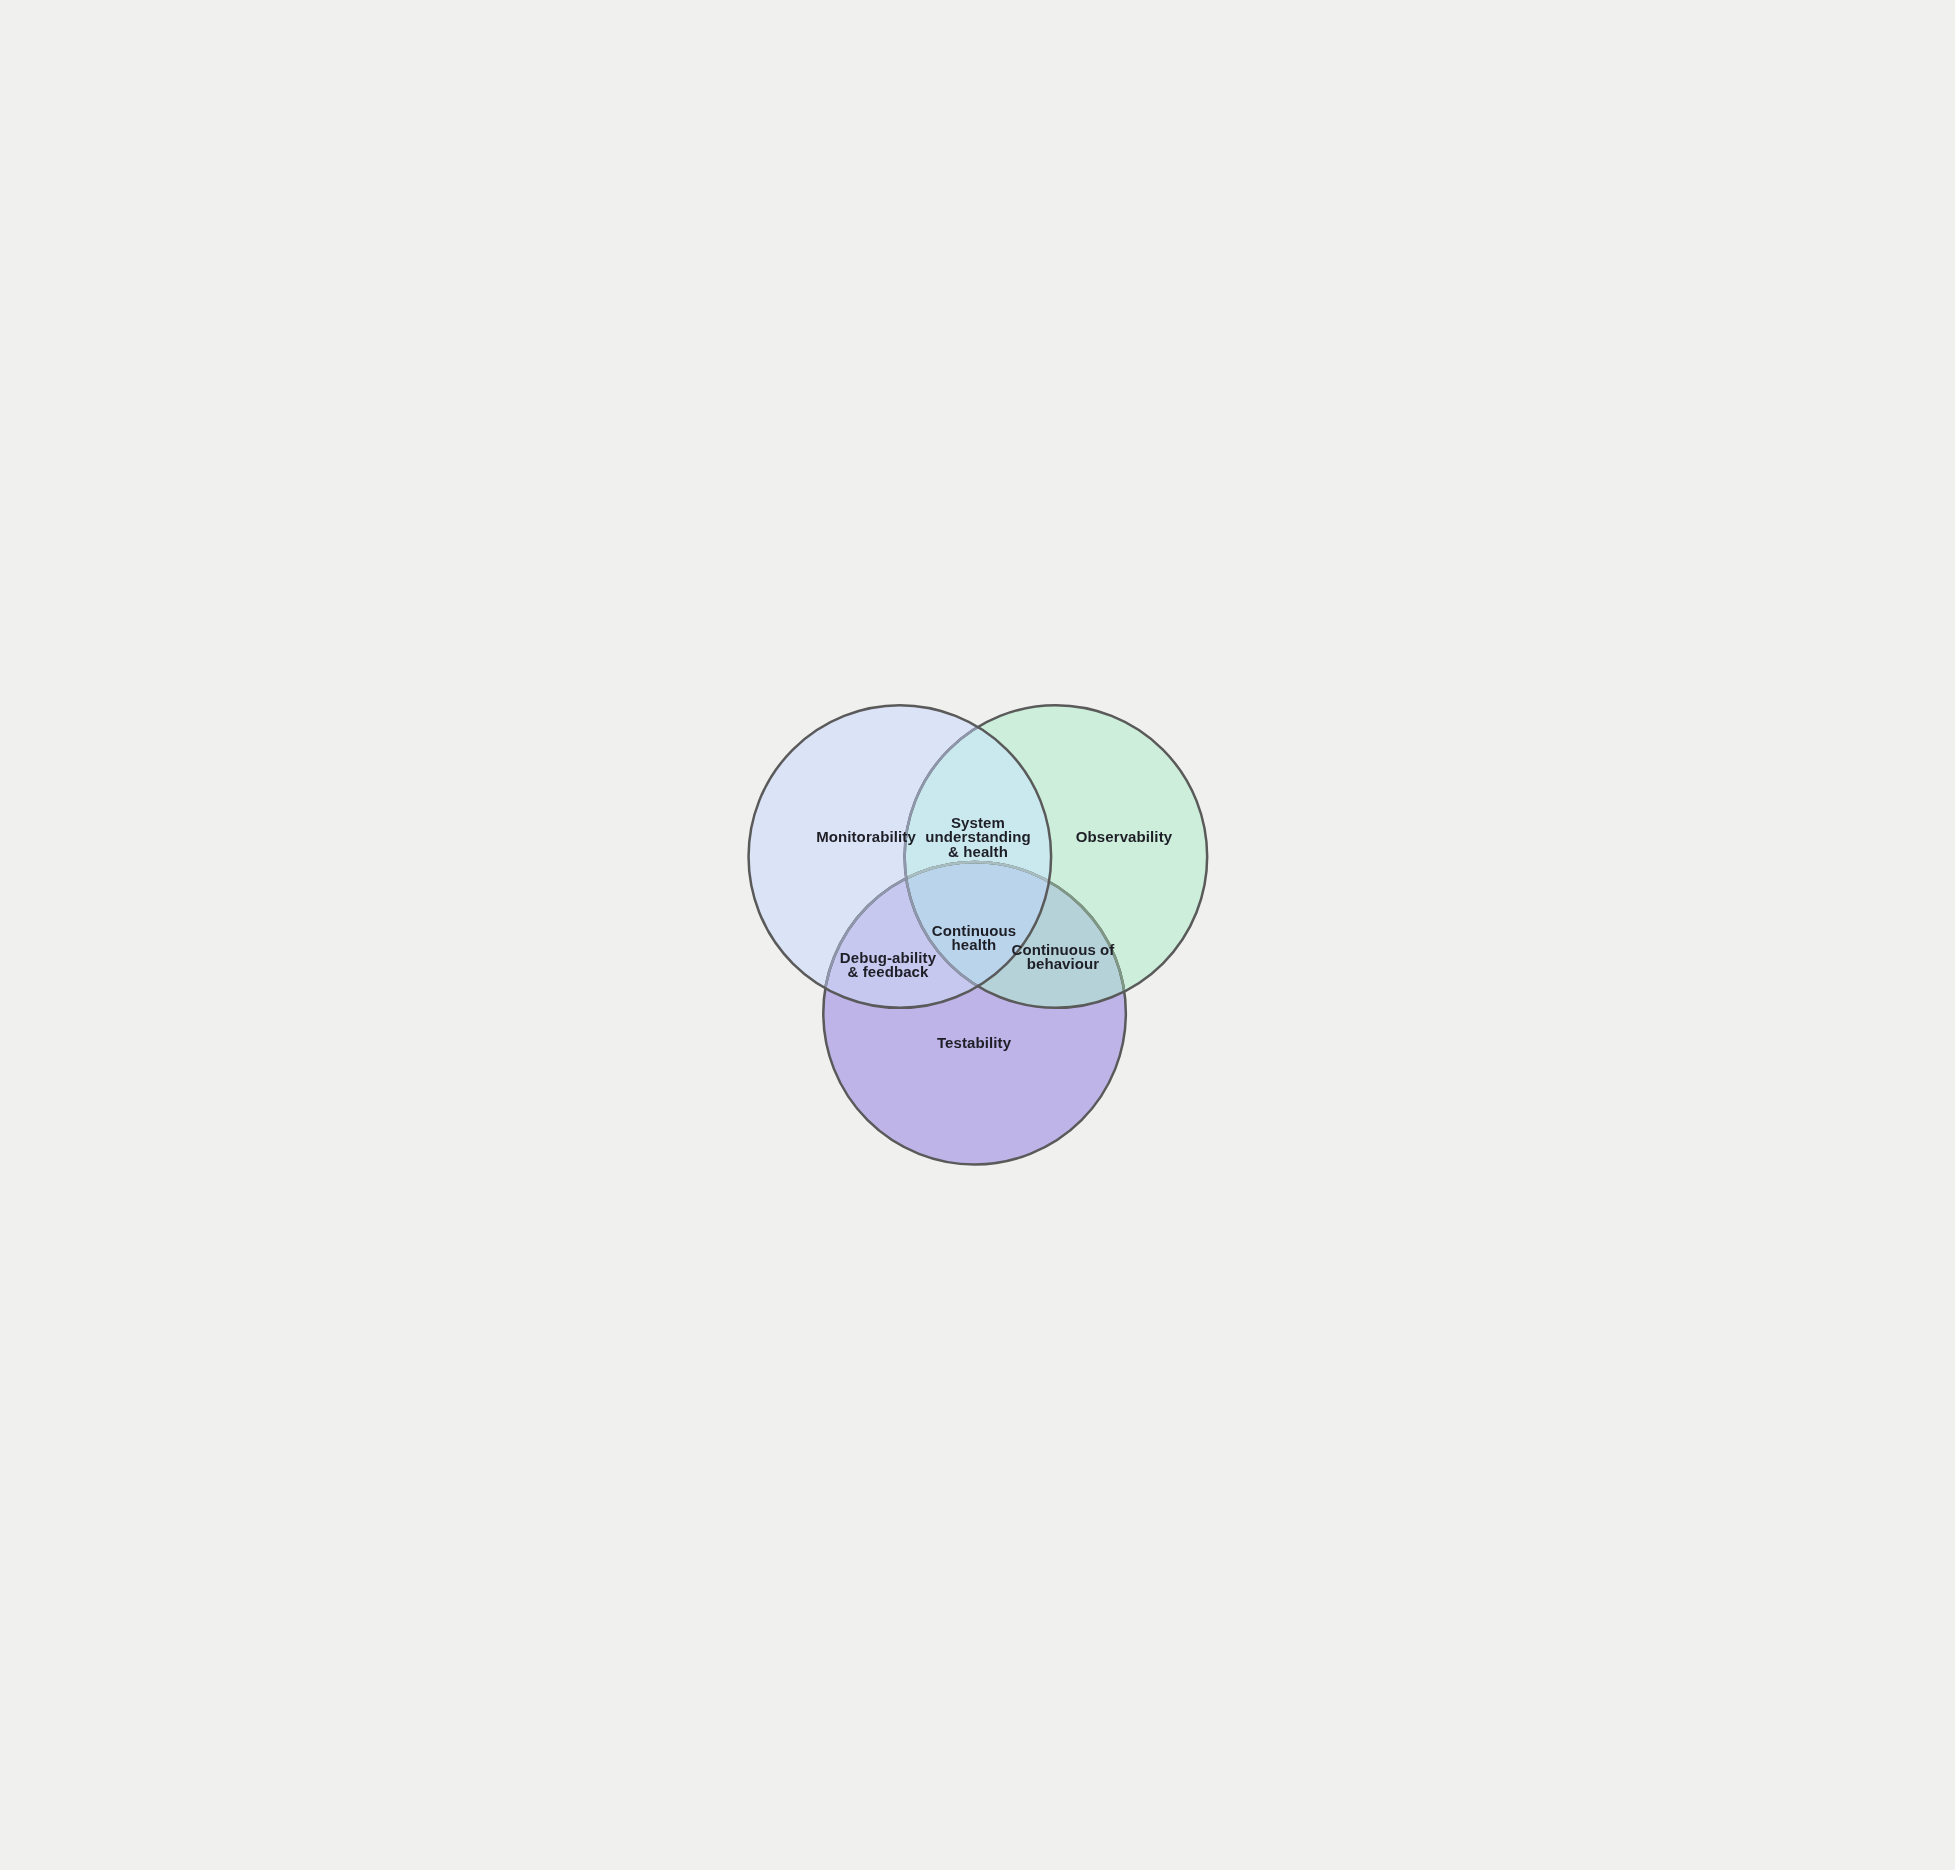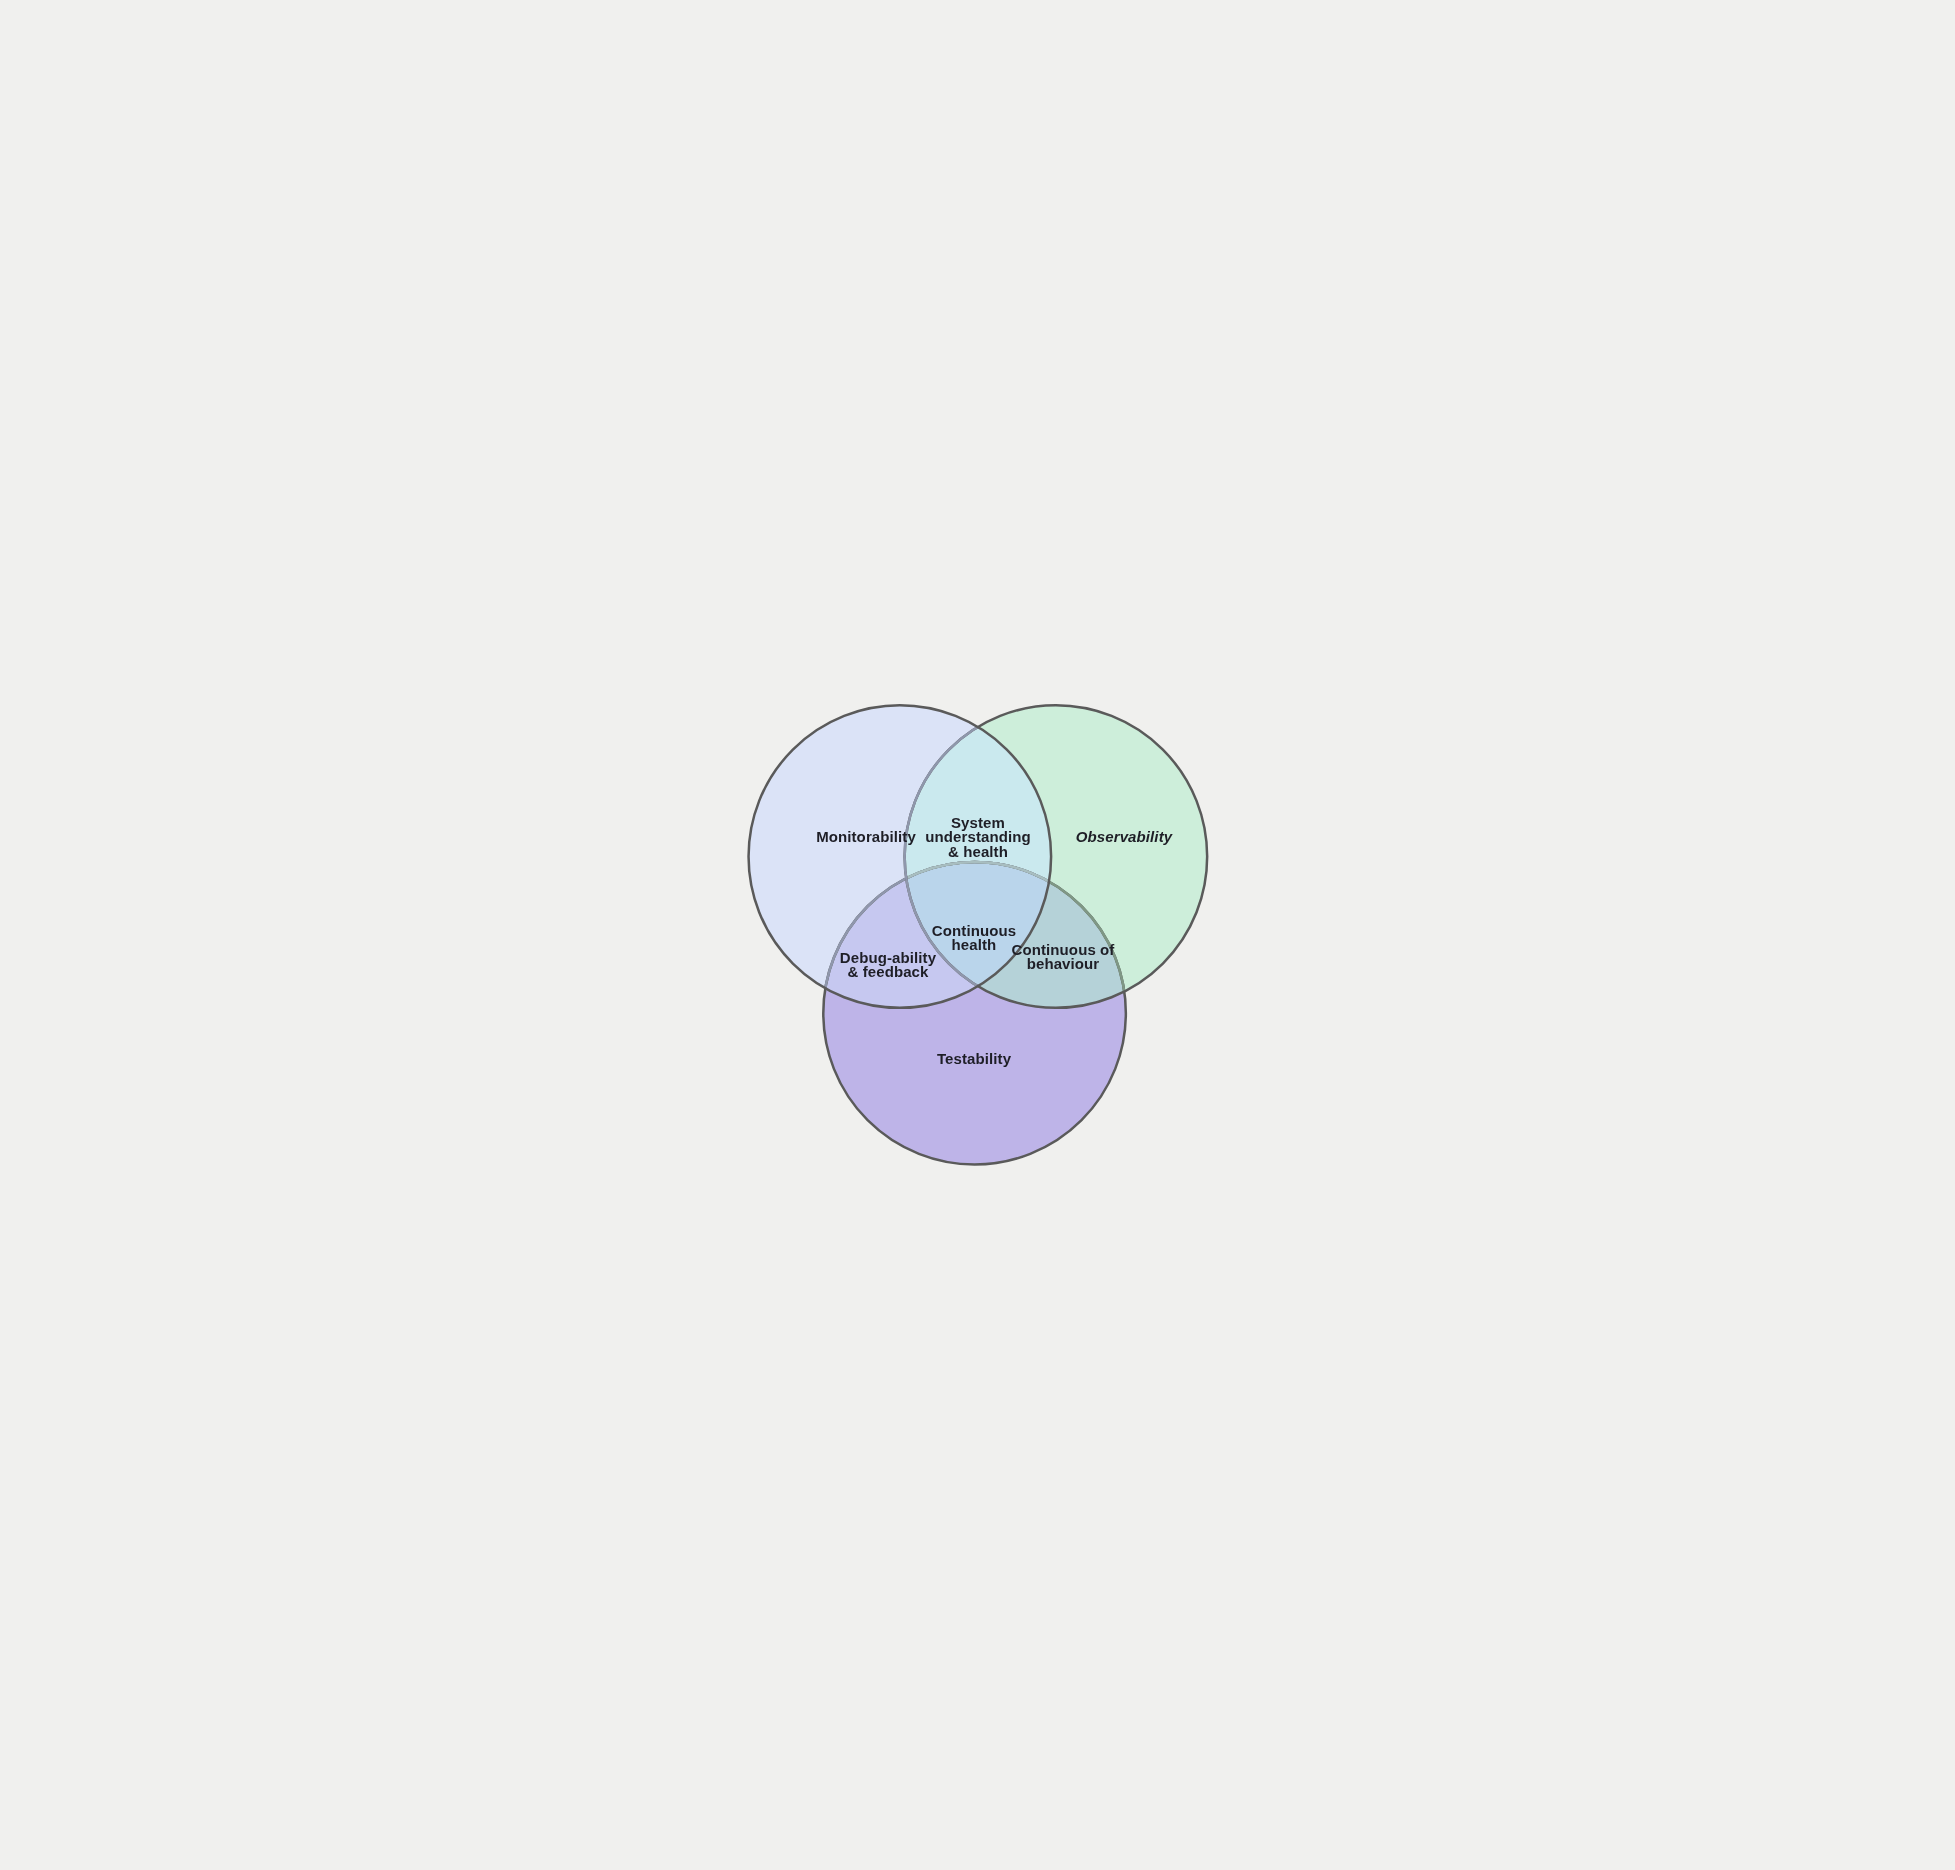--- a/index.html
+++ b/index.html
@@ -39,25 +39,25 @@
     line-height: 14.3px;
     letter-spacing: 0.1px;
     white-space: nowrap;
     user-select: none;
   }
   .label span { display: block; }
 
   
   .label-monitorability { left: 98px; top: 136px; margin-left: 35px; }
   .label-system         { left: 245px; top: 136px; }
-  .label-observability  { left: 391px; top: 136px; font-style: italic; }
+  .label-observability  { left: 391px; top: 136px; }
   .label-continuous     { left: 241px; top: 218px; margin-top: 19px; }
   .label-debug          { left: 155px; top: 264px; }
   .label-validation     { left: 330px; top: 256px; }
-  .label-testability    { left: 241px; top: 342px; margin-top: 16px; }
+  .label-testability    { left: 241px; top: 342px; }
 </style>
 </head>
 <body>
 
 <div class="stage-wrap">
   <div class="stage">
 
     <svg class="venn-svg" viewBox="0 0 4089 3912" preserveAspectRatio="xMidYMid meet" shape-rendering="geometricPrecision">
       <defs>
         <clipPath id="clipM">

